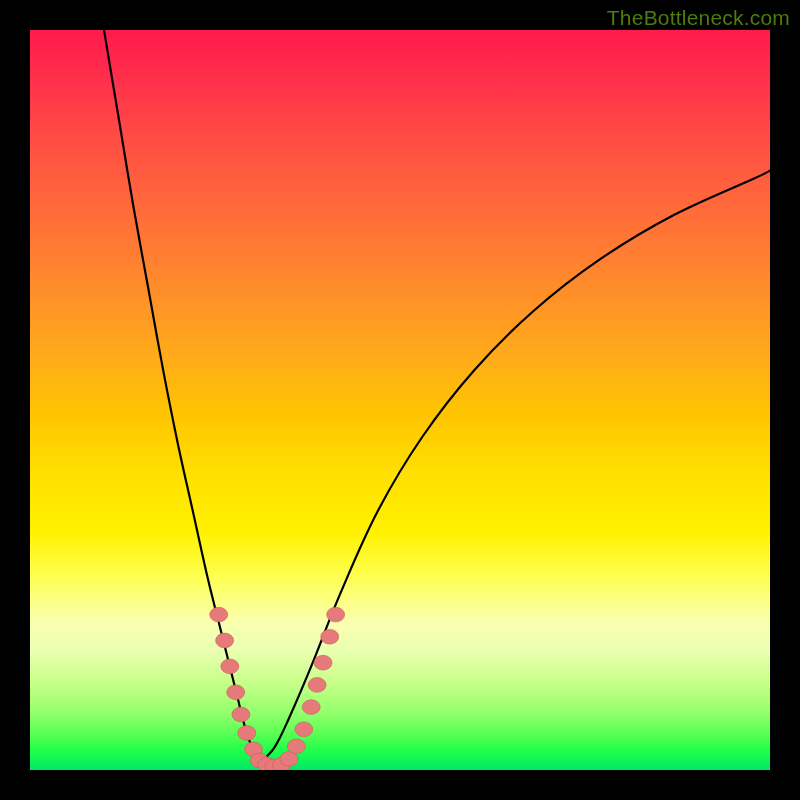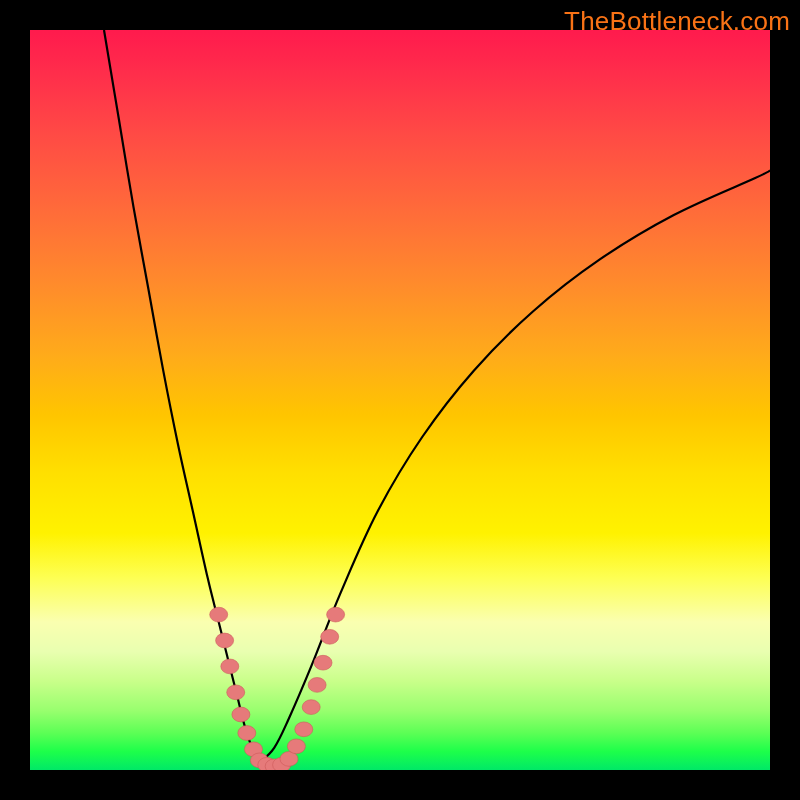--- a/index.html
+++ b/index.html
@@ -42,22 +42,22 @@
       #98ff6e 92%,
       #5cff55 95%,
       #1dff4a 97.5%,
       #00e867 100%
     );
   }
   .watermark {
     position: absolute;
     top: 6px;
     right: 10px;
-    color: #f97316;
-    font-size: 26px;
+    color: #4d7c0f;
+    font-size: 21px;
     letter-spacing: 0.2px;
     font-weight: 500;
   }
   svg.overlay {
     position: absolute;
     left: 0;
     top: 0;
     width: 740px;
     height: 740px;
   }

